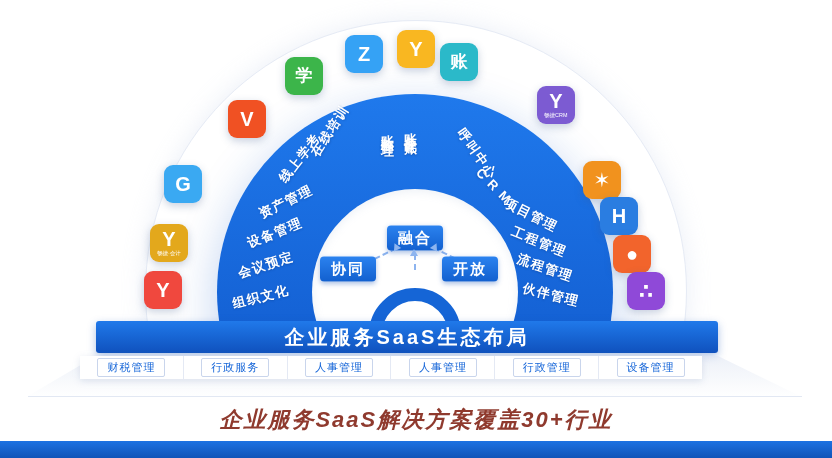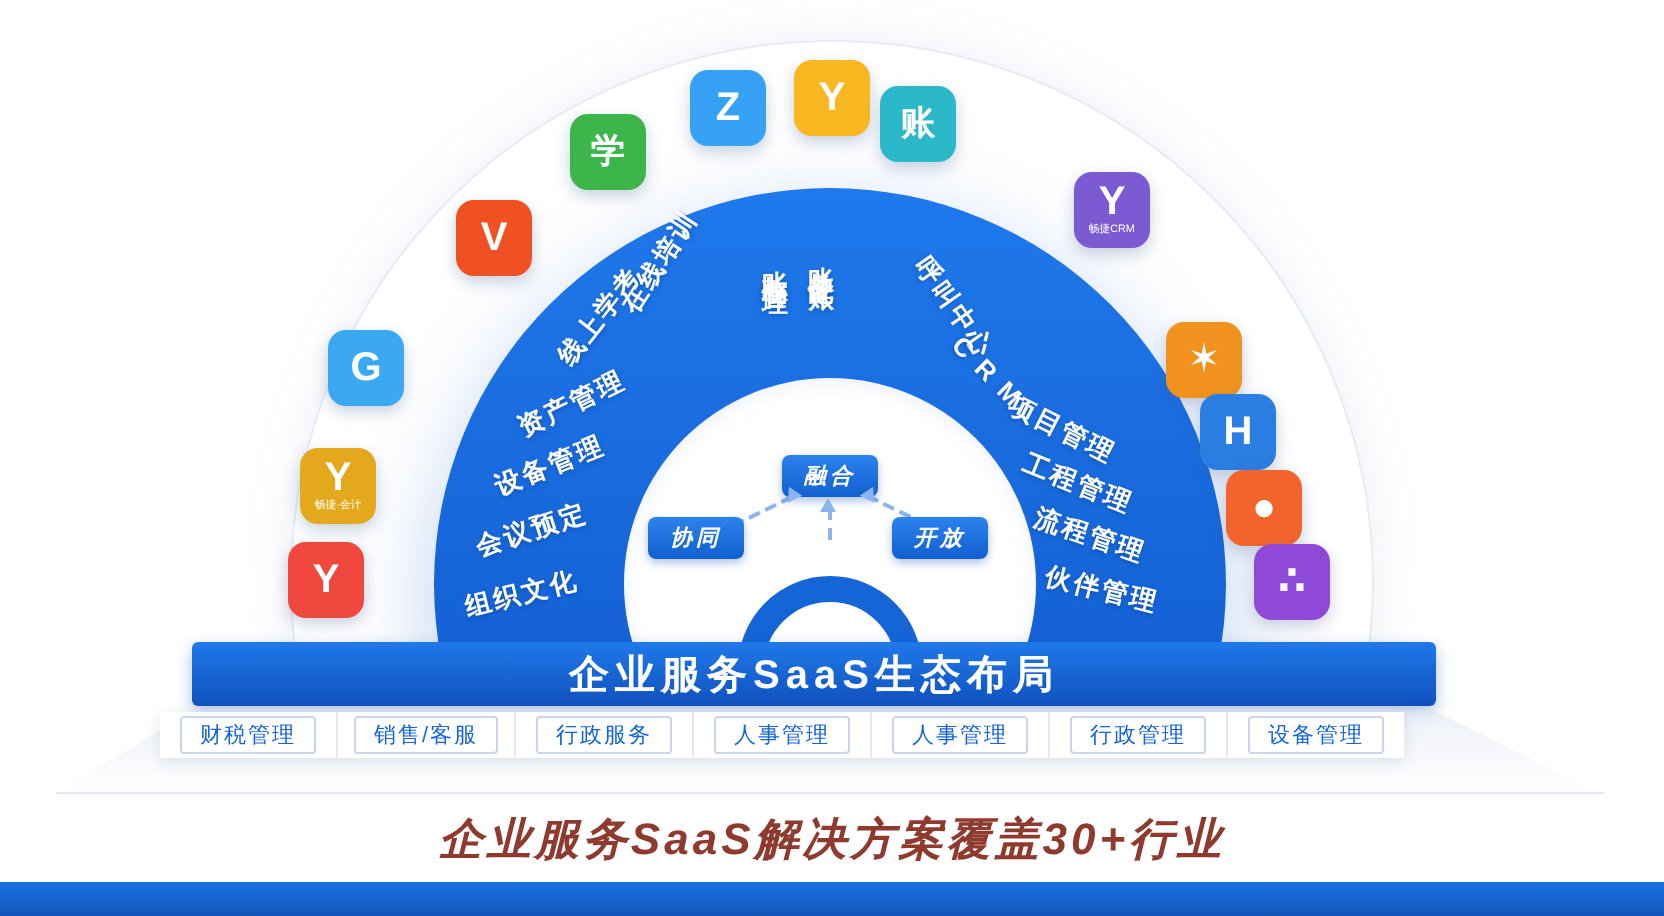--- a/index.html
+++ b/index.html
@@ -32,24 +32,23 @@
     text-shadow:0 1px 2px rgba(10,50,120,.35);
   }
   .rlv{
     position:absolute;color:#fff;font-size:13px;font-weight:bold;white-space:nowrap;
     writing-mode:vertical-rl;letter-spacing:3px;z-index:5;transform:translate(-50%,-50%);
     text-shadow:0 1px 2px rgba(10,50,120,.35);
   }
   
   .core-box{
     position:absolute;z-index:6;background:linear-gradient(180deg,#2b82ef,#1260cf);
-    color:#fff;font-size:11px;font-weight:bold;letter-spacing:2px;
+    color:#fff;font-size:15px;font-weight:bold;letter-spacing:2px;
     padding:3px 11px;border-radius:4px;transform:translate(-50%,-50%);
     box-shadow:0 2px 5px rgba(20,80,180,.35);
-    font-style:italic;
   }
   .conn{position:absolute;z-index:5;border-top:2px dashed #8db4ef;height:0;transform-origin:0 0;}
   .arrow-head{
     position:absolute;z-index:6;width:0;height:0;
     border-left:4px solid transparent;border-right:4px solid transparent;border-bottom:7px solid #8db4ef;
   }
   
   .app-icon{
     position:absolute;width:38px;height:38px;border-radius:9px;z-index:4;
     display:flex;flex-direction:column;align-items:center;justify-content:center;
@@ -188,23 +187,20 @@
 
   <div class="banner">
     <span>企业服务SaaS生态布局</span>
   </div>
 
   <div class="cat-strip">
     <div class="cat-cell">
         <span class="chip">财税管理</span>
       </div>
     <div class="cat-cell">
-        <span class="chip">销售/客服</span>
-      </div>
-    <div class="cat-cell">
         <span class="chip">行政服务</span>
       </div>
     <div class="cat-cell">
         <span class="chip">人事管理</span>
       </div>
     <div class="cat-cell">
         <span class="chip">人事管理</span>
       </div>
     <div class="cat-cell">
         <span class="chip">行政管理</span>

